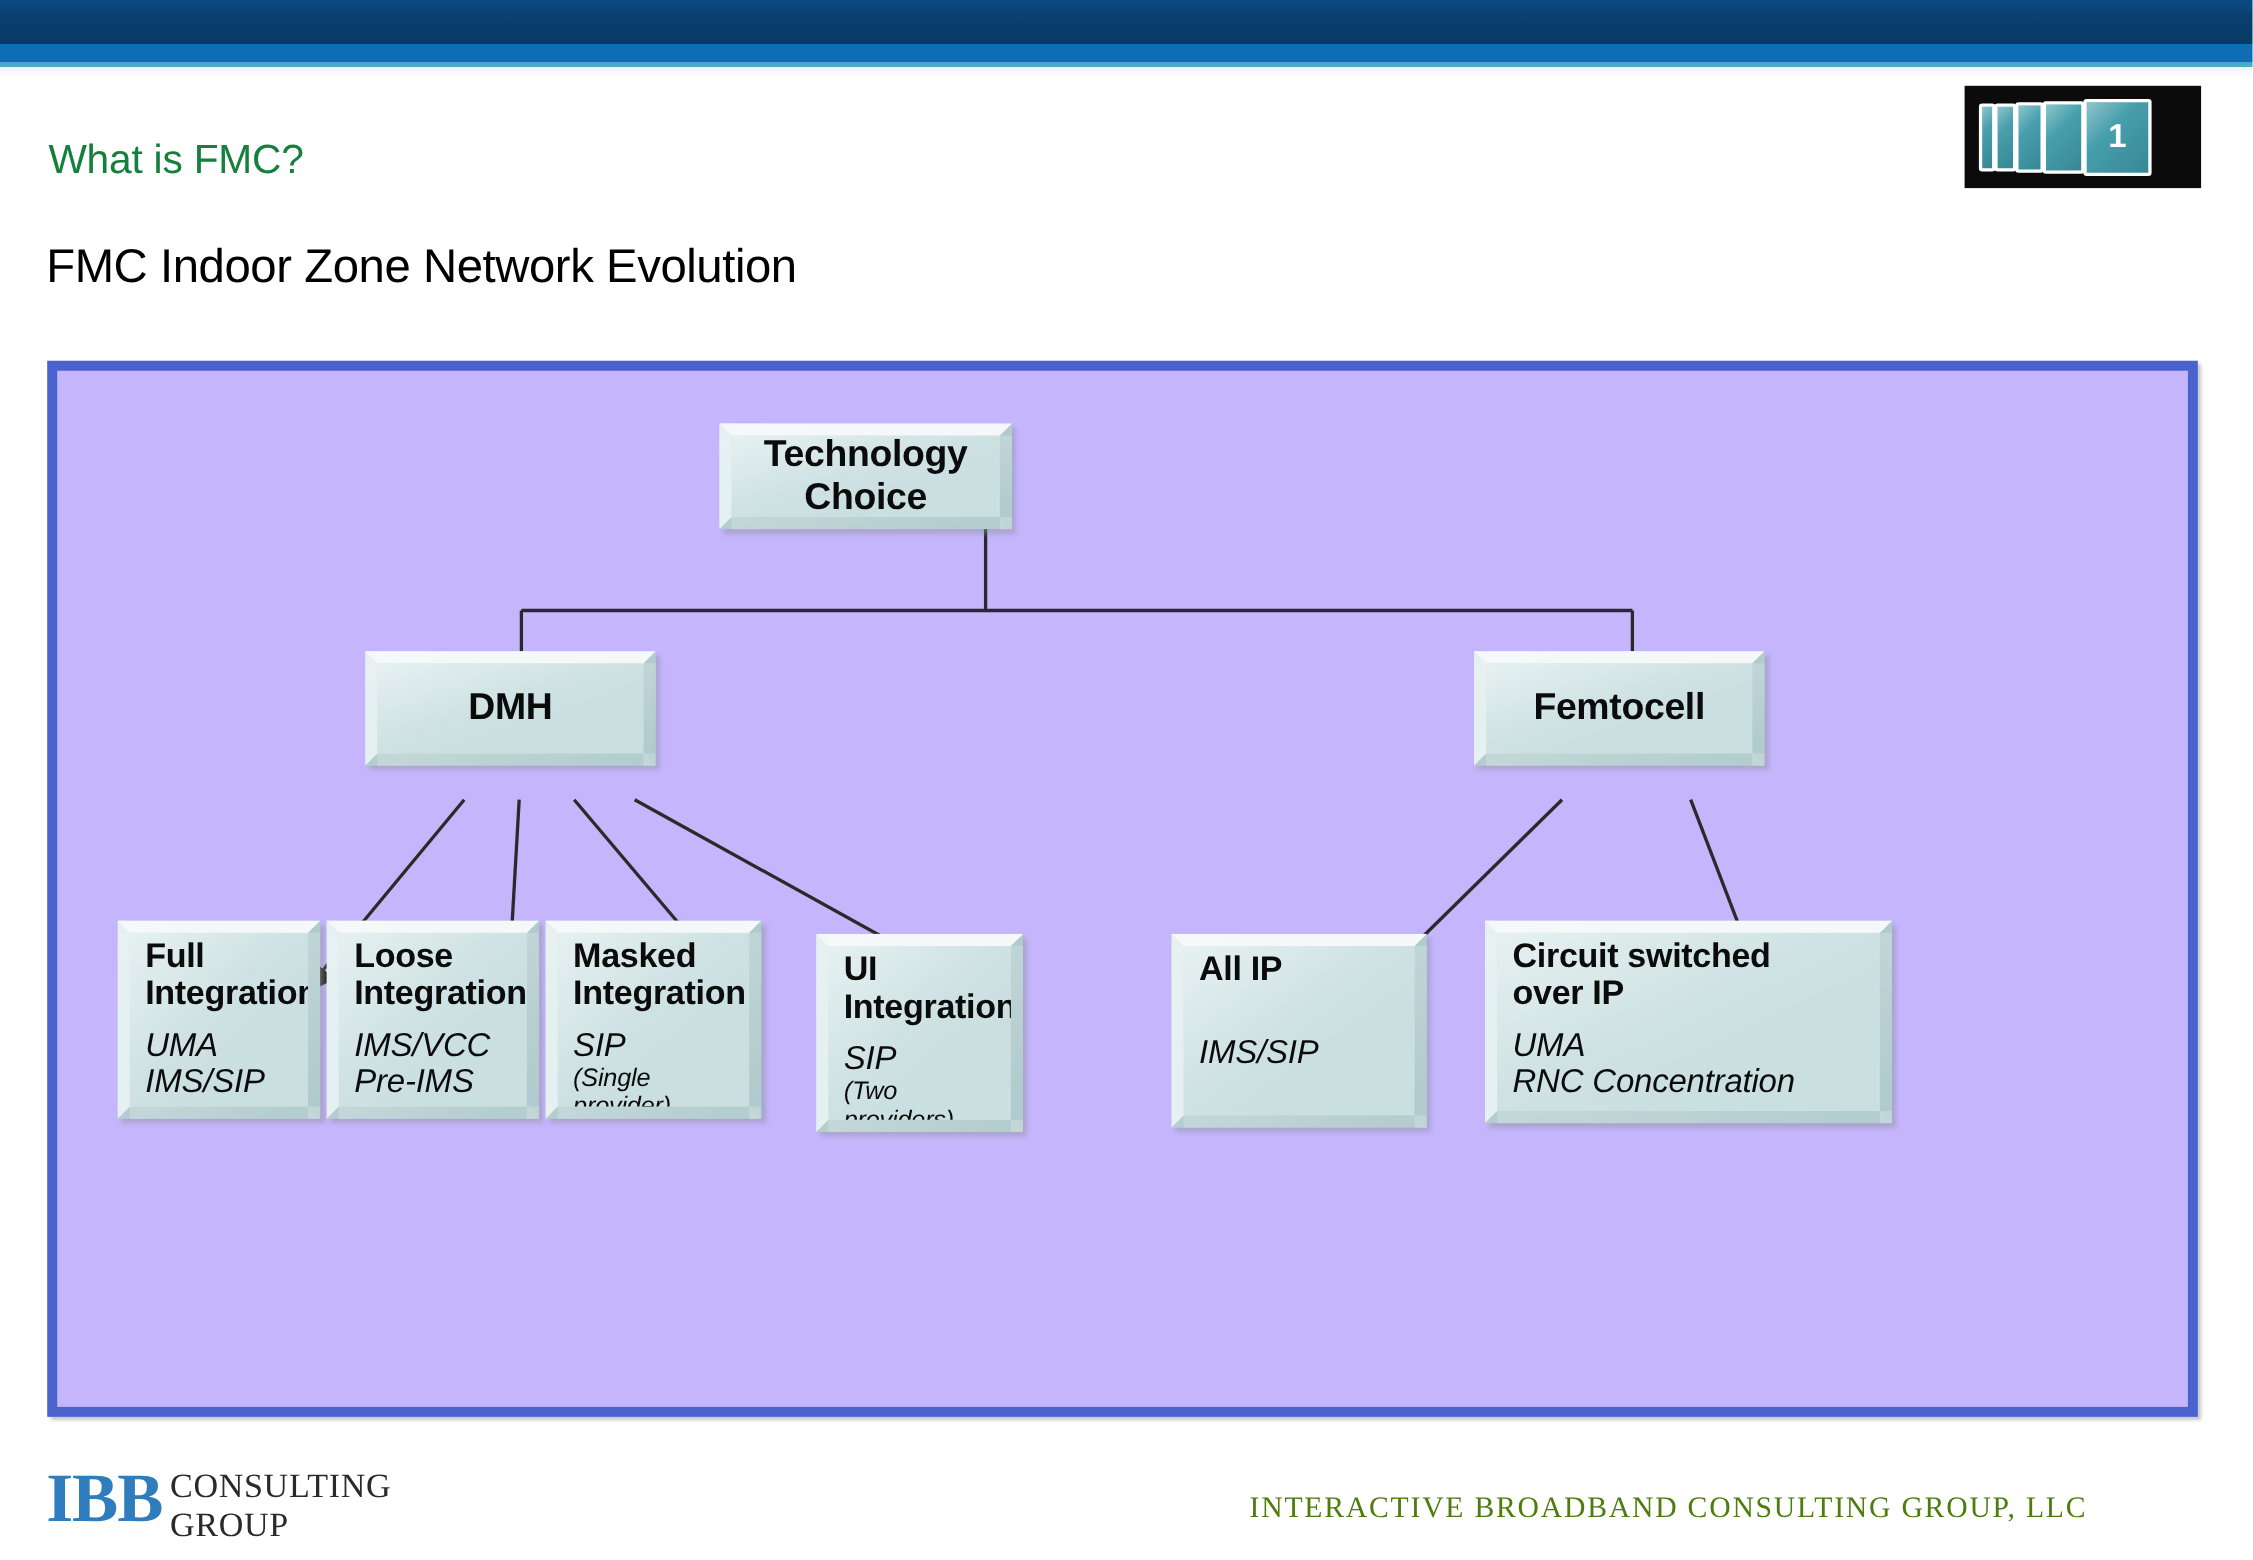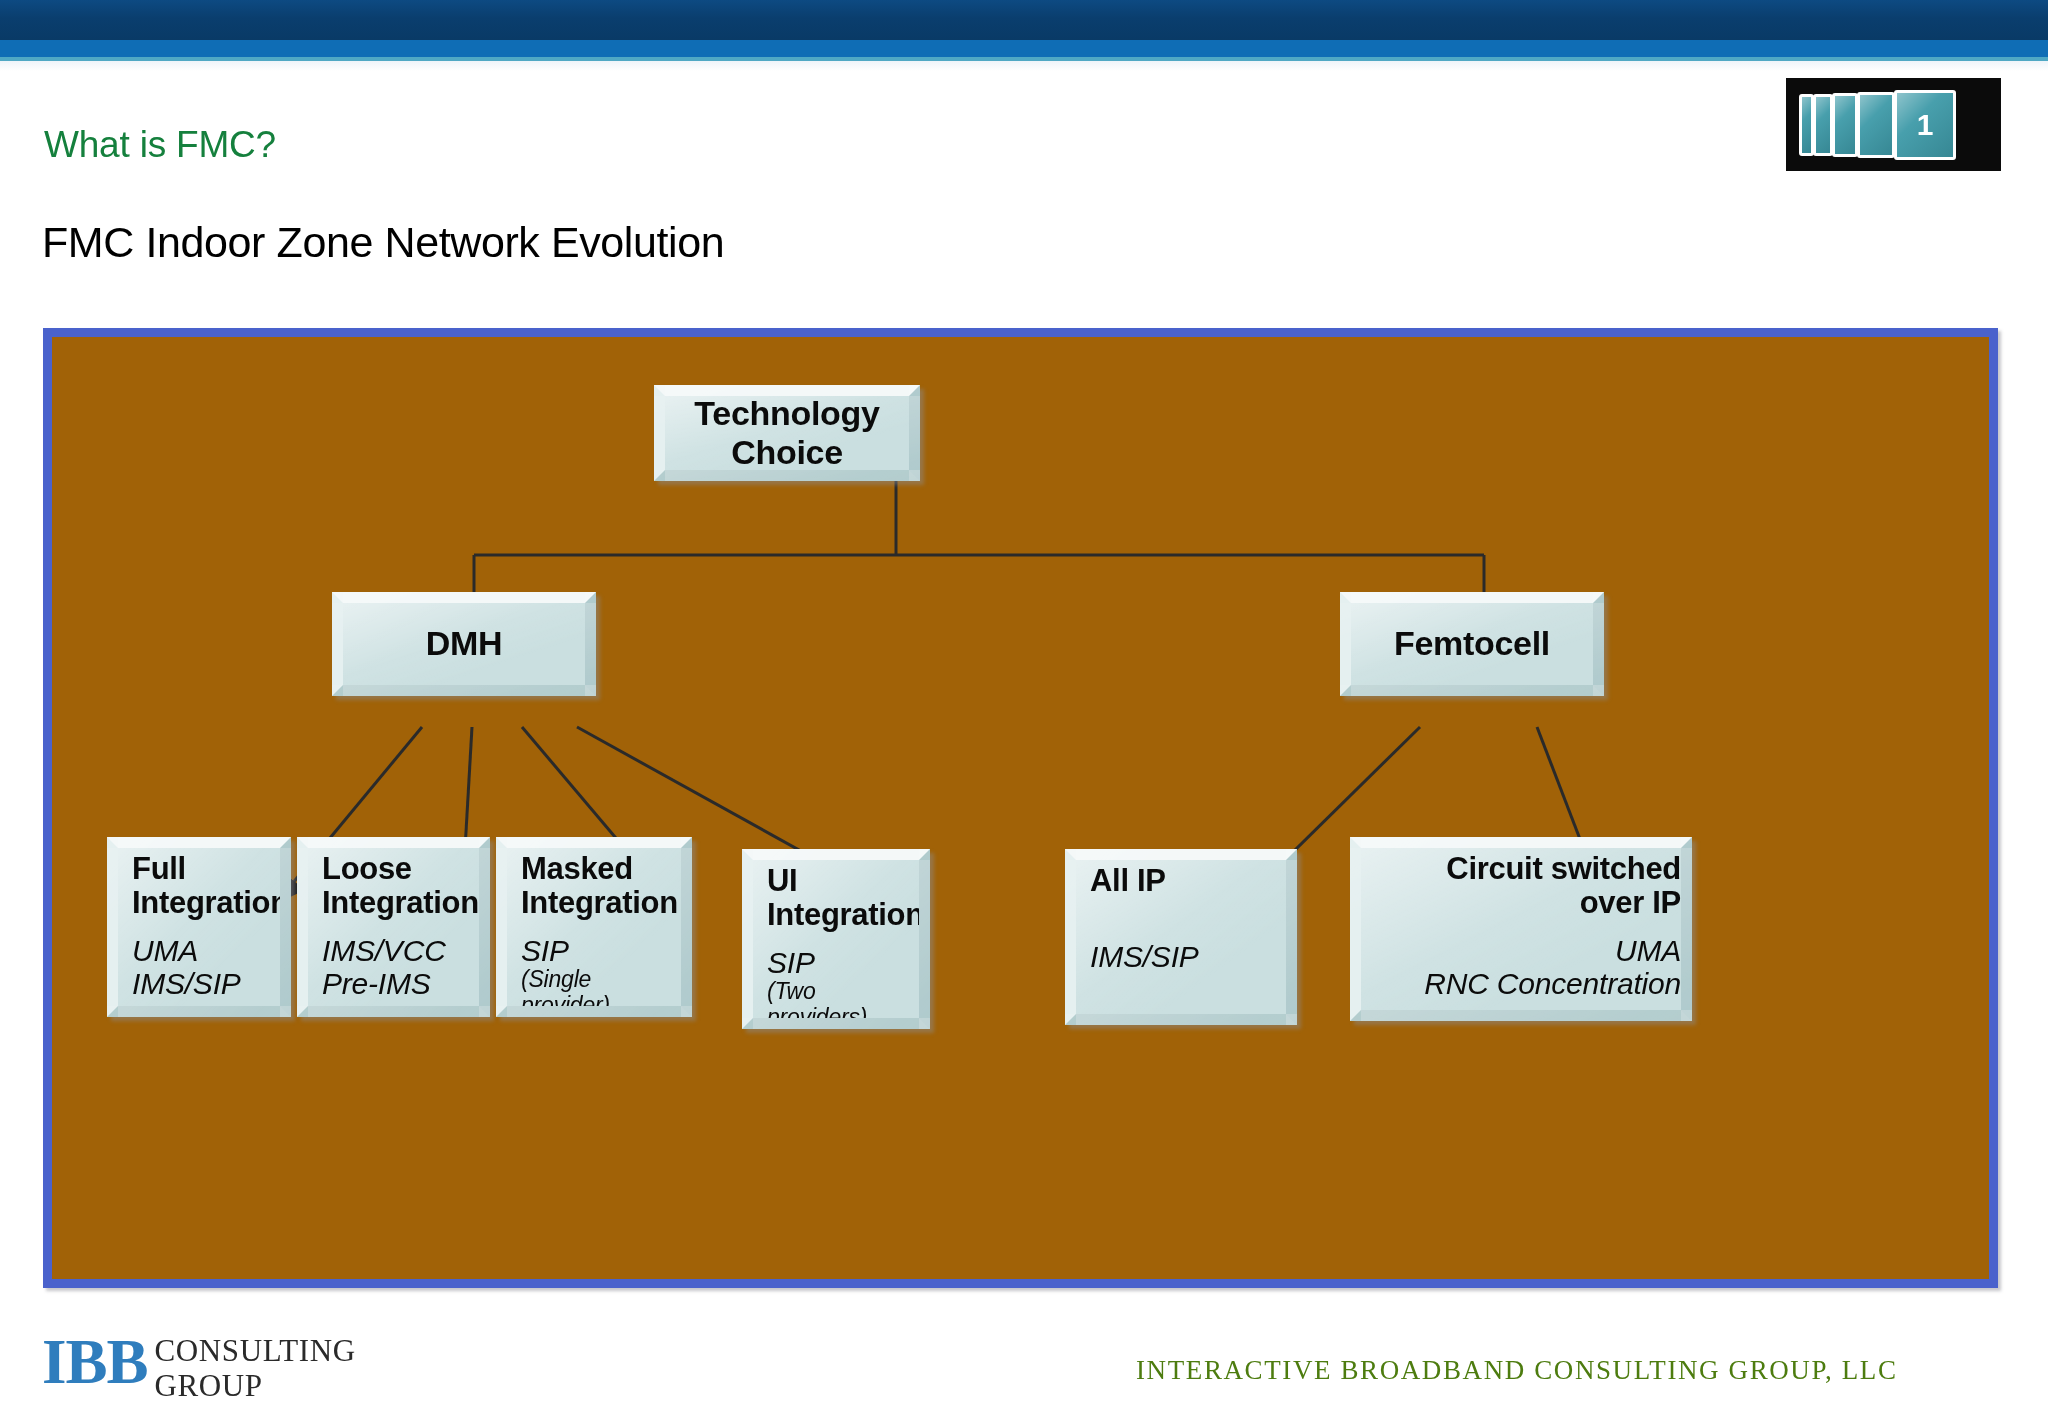--- a/index.html
+++ b/index.html
@@ -95,21 +95,21 @@
     font-weight: 700;
     font-family: "Liberation Sans", sans-serif;
   }
 
   
   .frame {
     position: absolute;
     left: 43px; top: 328px;
     width: 1955px; height: 960px;
     border: 9px solid #4a62cc;
-    background: #a16207;
+    background: #c4b5fd;
     box-sizing: border-box;
     box-shadow: 3px 3px 3px rgba(130,130,140,0.45);
   }
   .canvas {
     position: absolute;
     left: 0; top: 0;
     width: 100%; height: 100%;
   }
 
   
@@ -287,21 +287,21 @@
       <div class="node-sub">SIP</div>
       <div class="node-note">(Two providers)</div>
     </div>
 
     <div class="node node-left" style="left:1013px; top:512px; width:232px; height:176px;">
       <div class="node-title">All IP</div>
       <div class="sub-gap" style="height:42px;"></div>
       <div class="node-sub">IMS/SIP</div>
     </div>
 
-    <div class="node node-left" style="left:1298px; top:500px; width:342px; height:184px;text-align:right;">
+    <div class="node node-left" style="left:1298px; top:500px; width:370px; height:184px;">
       <div class="node-title">Circuit switched
 over IP</div>
       <div class="sub-gap"></div>
       <div class="node-sub">UMA
 RNC Concentration</div>
     </div>
 
   </div>
 
   <div class="logo">

